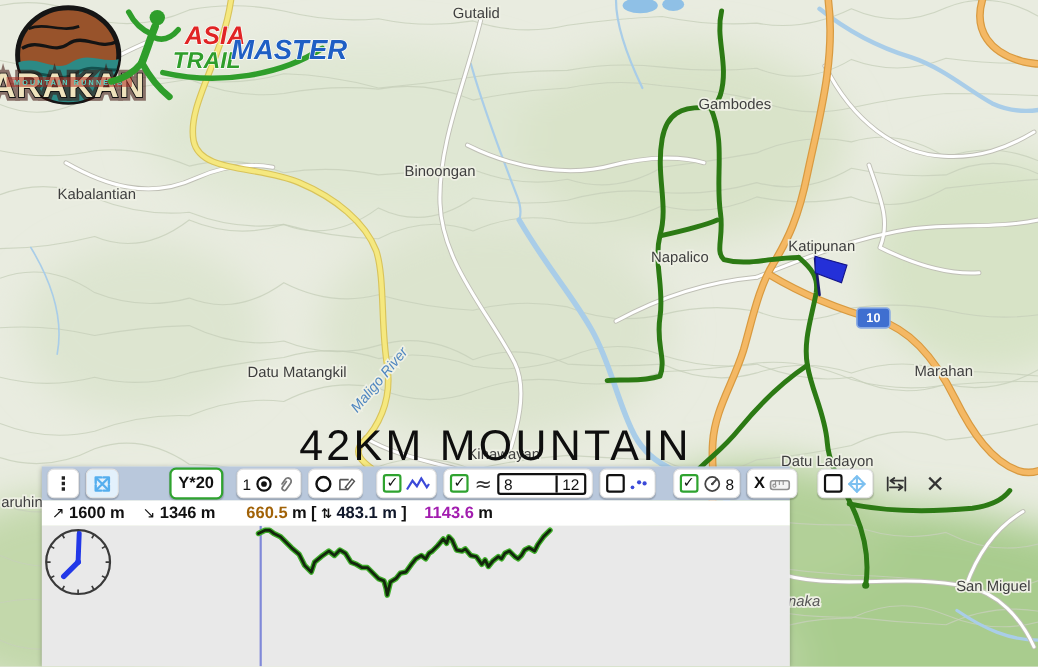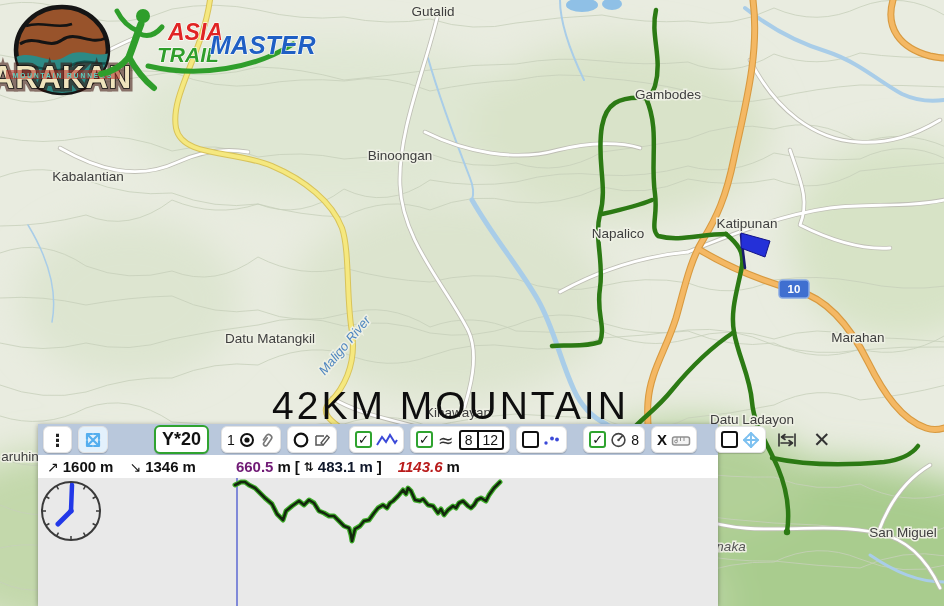--- a/index.html
+++ b/index.html
@@ -26,39 +26,39 @@
          display:flex;flex-direction:column;box-shadow:0 1px 5px rgba(0,0,0,.35);}
   #toolbar{height:31px;background:#b9c8dc;display:flex;align-items:center;
            gap:6px;padding:0 5px;flex:0 0 31px;}
   .tb{background:#fff;border:1px solid #e2e2e2;border-radius:6px;height:25px;
       display:flex;align-items:center;gap:4px;padding:0 5px;
       box-shadow:0 1px 1px rgba(0,0,0,.18);cursor:pointer;font:15px "Liberation Sans",sans-serif;}
   .tb.lite{background:#e3f1fc;}
   .tb.noborder{background:transparent;border:none;box-shadow:none;}
   .glyph{font-family:"DejaVu Sans",sans-serif;color:#222;}
   #btn-kebab .glyph{font-size:17px;font-weight:bold;}
-  #btn-yscale{border:2px solid #2fa32f;font-weight:bold;font-size:18px;color:#111;padding:0 6px;margin-left:40px;}
+  #btn-yscale{border:2px solid #2fa32f;font-weight:bold;font-size:15px;color:#111;padding:0 6px;margin-left:40px;}
   .cb{width:17px;height:17px;border:2px solid #111;border-radius:3px;background:#fff;
       display:flex;align-items:center;justify-content:center;
       font:bold 13px/1 "DejaVu Sans",sans-serif;color:#111;box-sizing:border-box;}
   .cb.on{border-color:#2fa32f;}
   .approx{font-family:"DejaVu Sans",sans-serif;font-size:19px;color:#333;margin:0 1px;}
   .dual{display:flex;border:2px solid #111;border-radius:3px;overflow:hidden;background:#fff;}
   .dual span{padding:0 4px;font-size:14px;color:#111;}
-  .dual span+span{border-left:2px solid #111;}
+  .dual span+span{border-left:2px solid #111;margin-left:35px;}
   .xlab{font-weight:bold;font-size:15px;color:#111;}
   .num{font-size:14px;color:#111;}
   .ml6{margin-left:6px;} .ml10{margin-left:10px;} .ml12{margin-left:12px;}
   #btn-close .glyph{font-size:21px;color:#333;}
 
   #stats{height:23px;background:#fff;display:flex;align-items:center;gap:4px;
          padding:0 9px;font:bold 15px "Liberation Sans",sans-serif;color:#111;flex:0 0 23px;}
   #stats .arrow{font-family:"DejaVu Sans",sans-serif;font-weight:normal;font-size:14px;}
   #stats .sp{width:8px;}
-  .v-blue{color:#701a75;margin-left:12px;} .v-green{color:#0f172a;} .v-orange{color:#b91c1c;font-style:italic;}
+  .v-blue{color:#a16207;} .v-green{color:#0f172a;} .v-orange{color:#a21caf;}
   .rng{font-family:"DejaVu Sans",sans-serif;font-size:12px;font-weight:bold;}
 
   #graph{flex:1;background:#e9e9e9;position:relative;}
   #graph svg{position:absolute;left:0;top:0;}
   #clock{position:absolute;right:6px;top:2px;}
 </style>
 </head>
 <body>
 
 <svg id="map" viewBox="0 0 944 606" xmlns="http://www.w3.org/2000/svg">

